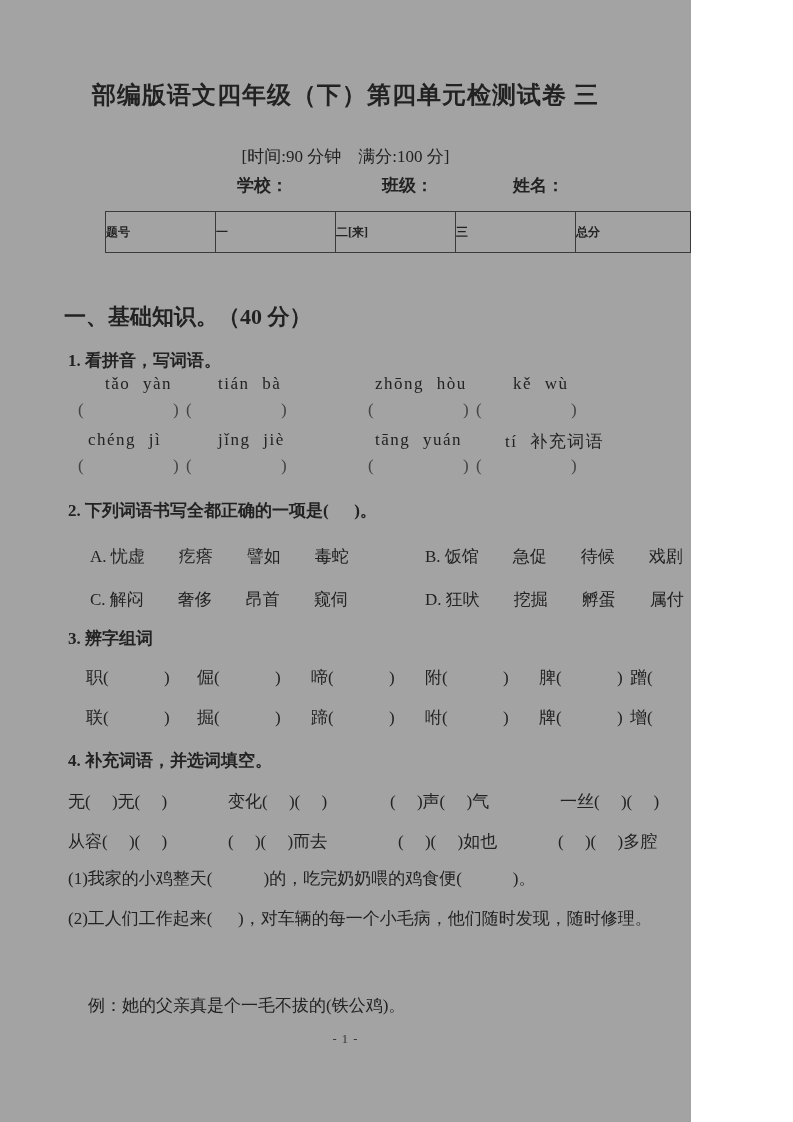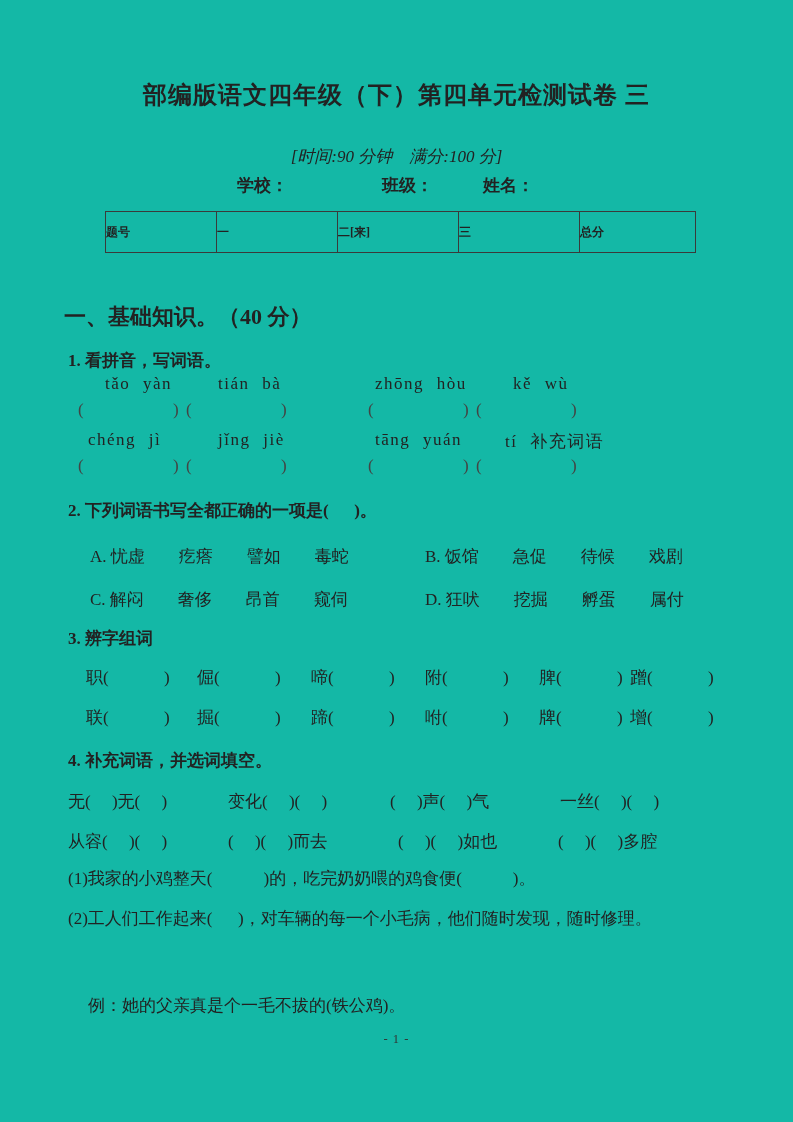--- a/index.html
+++ b/index.html
@@ -1,27 +1,27 @@
 <!DOCTYPE html>
 <html><head>
 <meta charset="utf-8">
 <style>
   html,body{margin:0;padding:0;}
   body{
     width:793px;height:1122px;background:#ffffff;
     font-family:"Liberation Serif","DejaVu Serif",serif;
     color:#222;
   }
-  .page{position:relative;width:793px;height:1122px;background:#14b8a6;overflow:hidden;}
+  .page{position:relative;width:691px;height:1122px;background:#a3a3a3;overflow:hidden;}
   .row{position:absolute;left:0;top:0;width:100%;height:24px;text-decoration:underline;}
   .at{position:absolute;top:0;white-space:pre;}
   .line{position:absolute;white-space:pre;font-size:17px;line-height:22px;}
   .center{left:0;width:100%;text-align:center;}
   .title{font-size:24px;letter-spacing:1px;font-weight:bold;}
-  .subtitle{font-size:17px;font-style:italic;}
+  .subtitle{font-size:17px;}
   .sec-head{font-size:22px;font-weight:bold;}
   .q-head{font-size:17px;font-weight:bold;}
   .pinyin{font-size:17px;letter-spacing:1.5px;word-spacing:7px;}
   .paren{font-size:17px;color:#444;}
   .opt{font-size:17px;}
   .info{font-size:17px;font-weight:bold;}
   table.score{
     position:absolute;left:105px;top:211px;
     border-collapse:collapse;table-layout:fixed;
   }
@@ -38,21 +38,21 @@
 
 <div class="page">
 
   <div class="line center title" style="top:84px">部编版语文四年级（下）第四单元检测试卷 三</div>
 
   <div class="line center subtitle" style="top:146px">[时间:90 分钟    满分:100 分]</div>
 
   <div class="row" style="top:174px">
     <span class="at info" style="left:237px">学校：</span>
     <span class="at info" style="left:382px">班级：</span>
-    <span class="at info" style="left:483px">姓名：</span>
+    <span class="at info" style="left:513px">姓名：</span>
   </div>
 
   <table class="score">
     <tbody>
         <tr class="r1">
       <td style="width:110px">题号</td>
       <td style="width:120px">一</td>
       <td style="width:120px">二[来]</td>
       <td style="width:120px">三</td>
       <td style="width:115px">总分</td>

